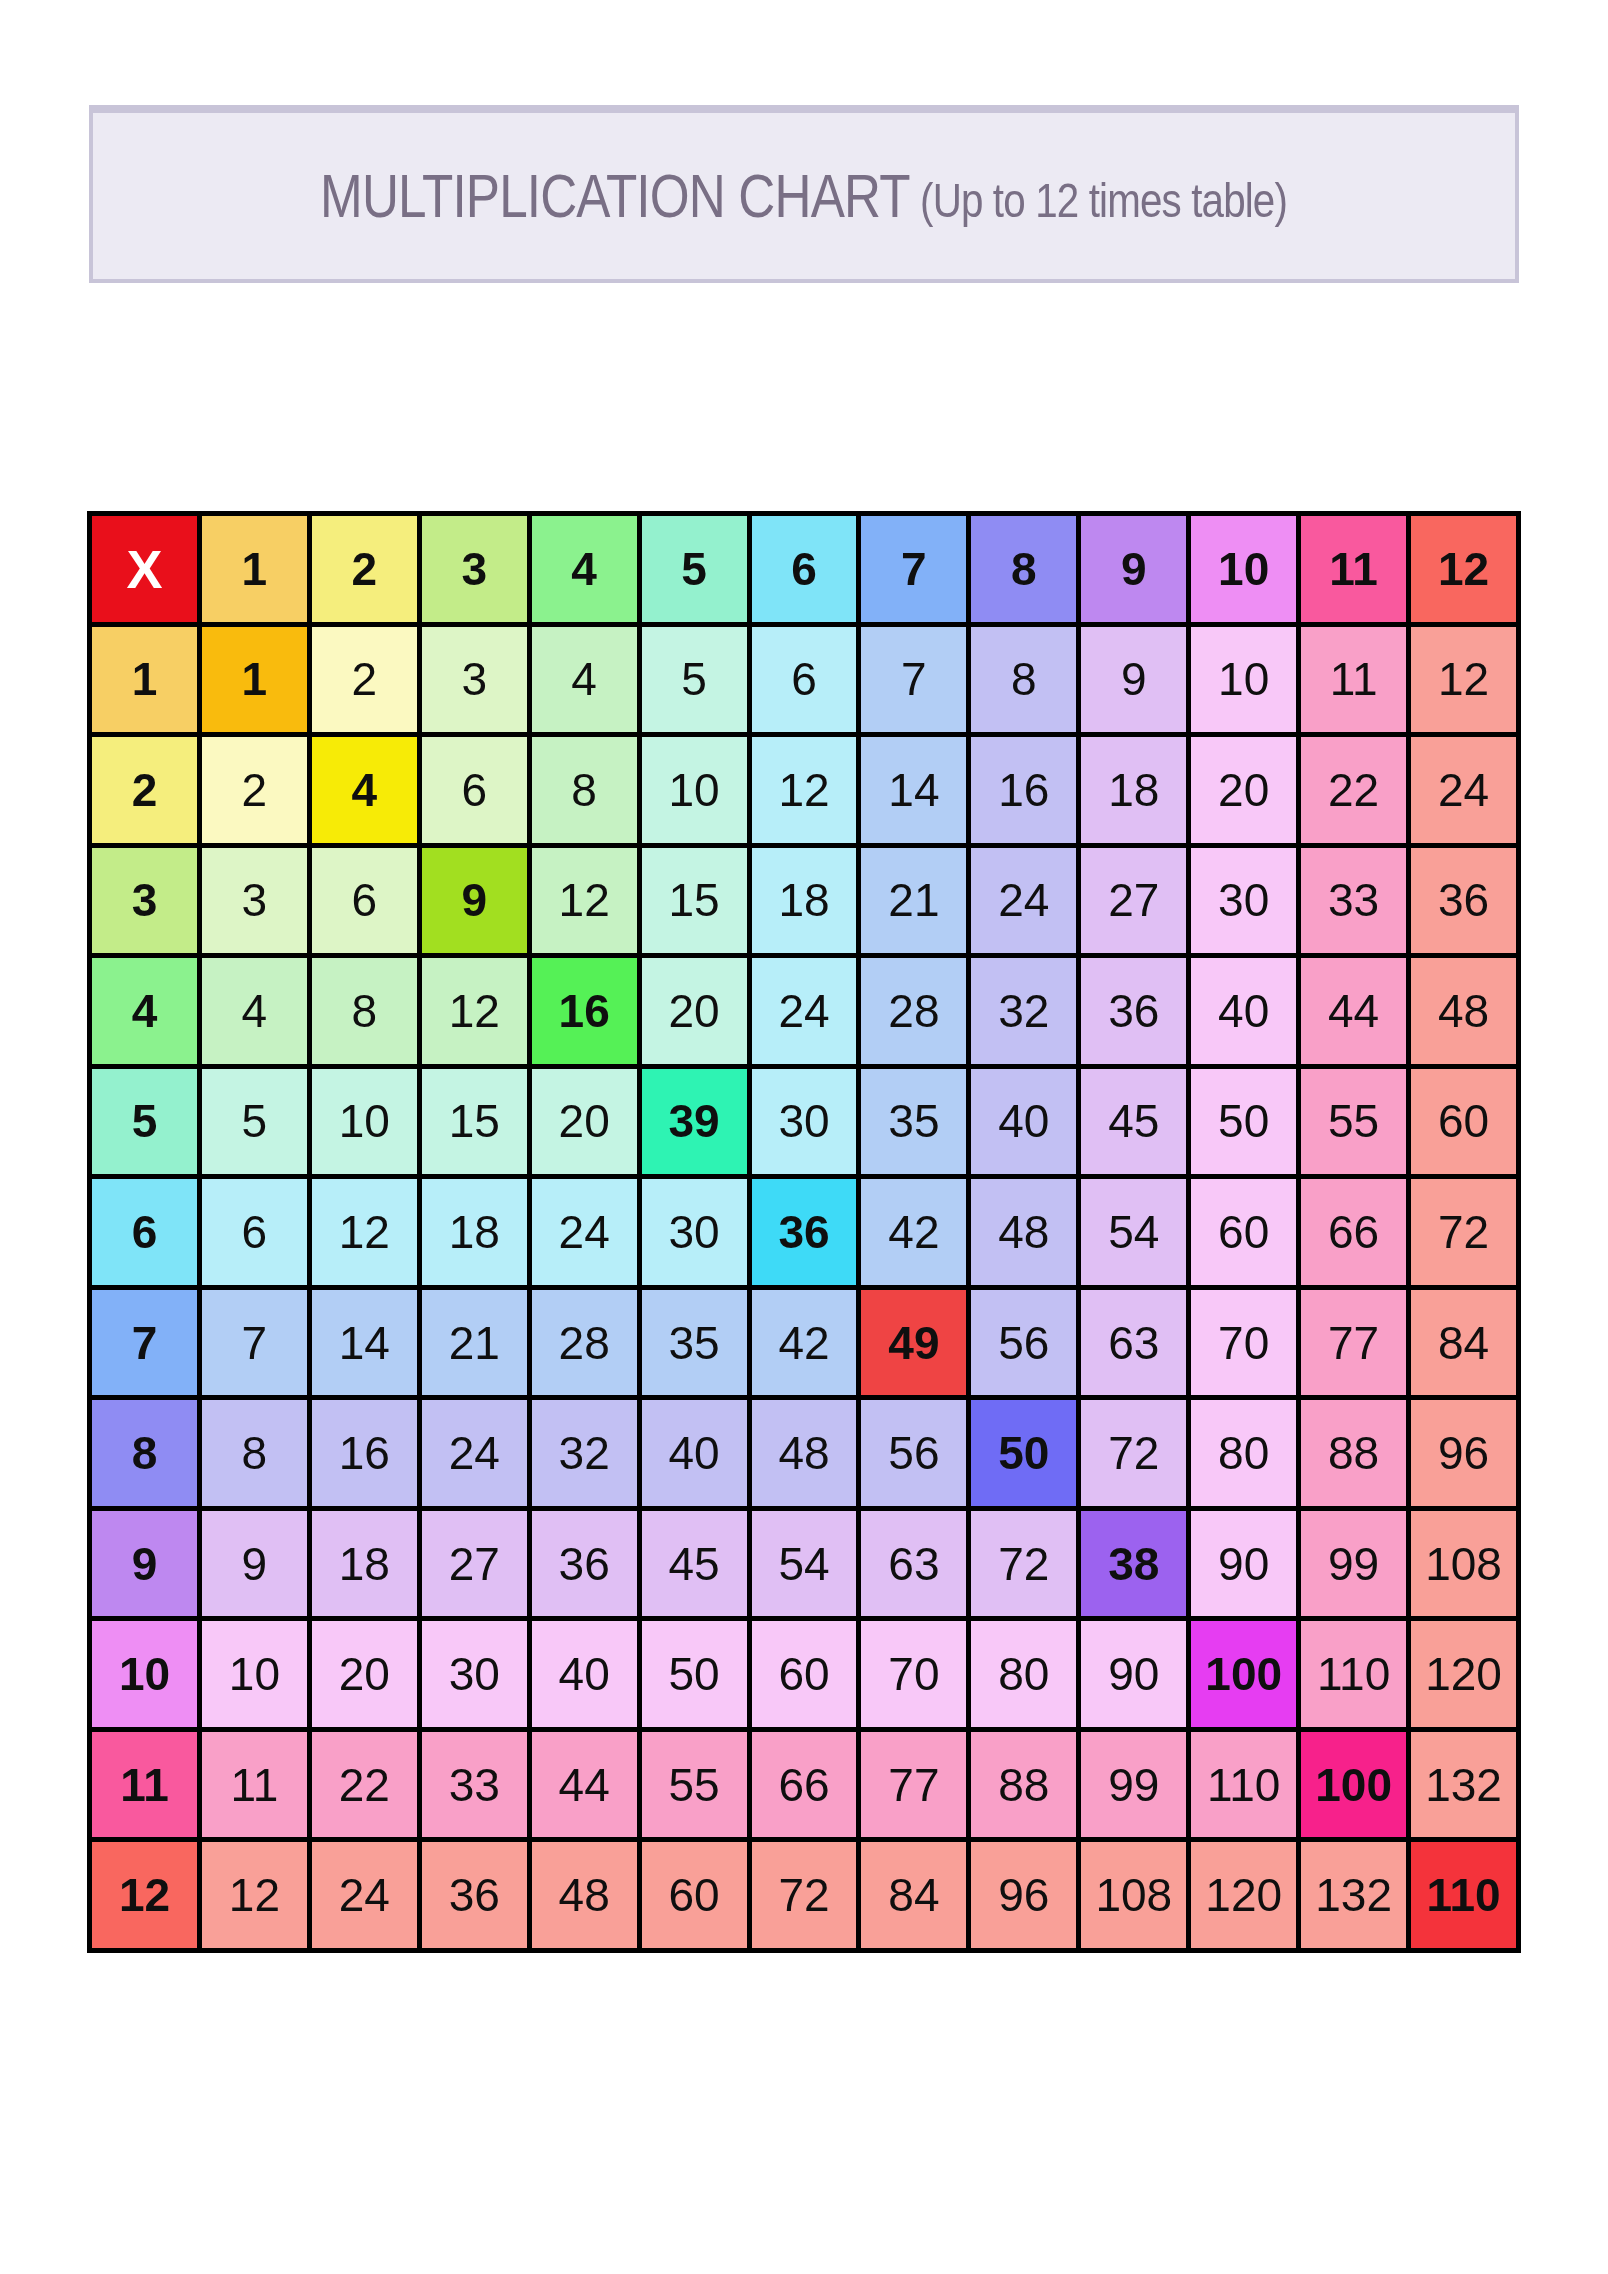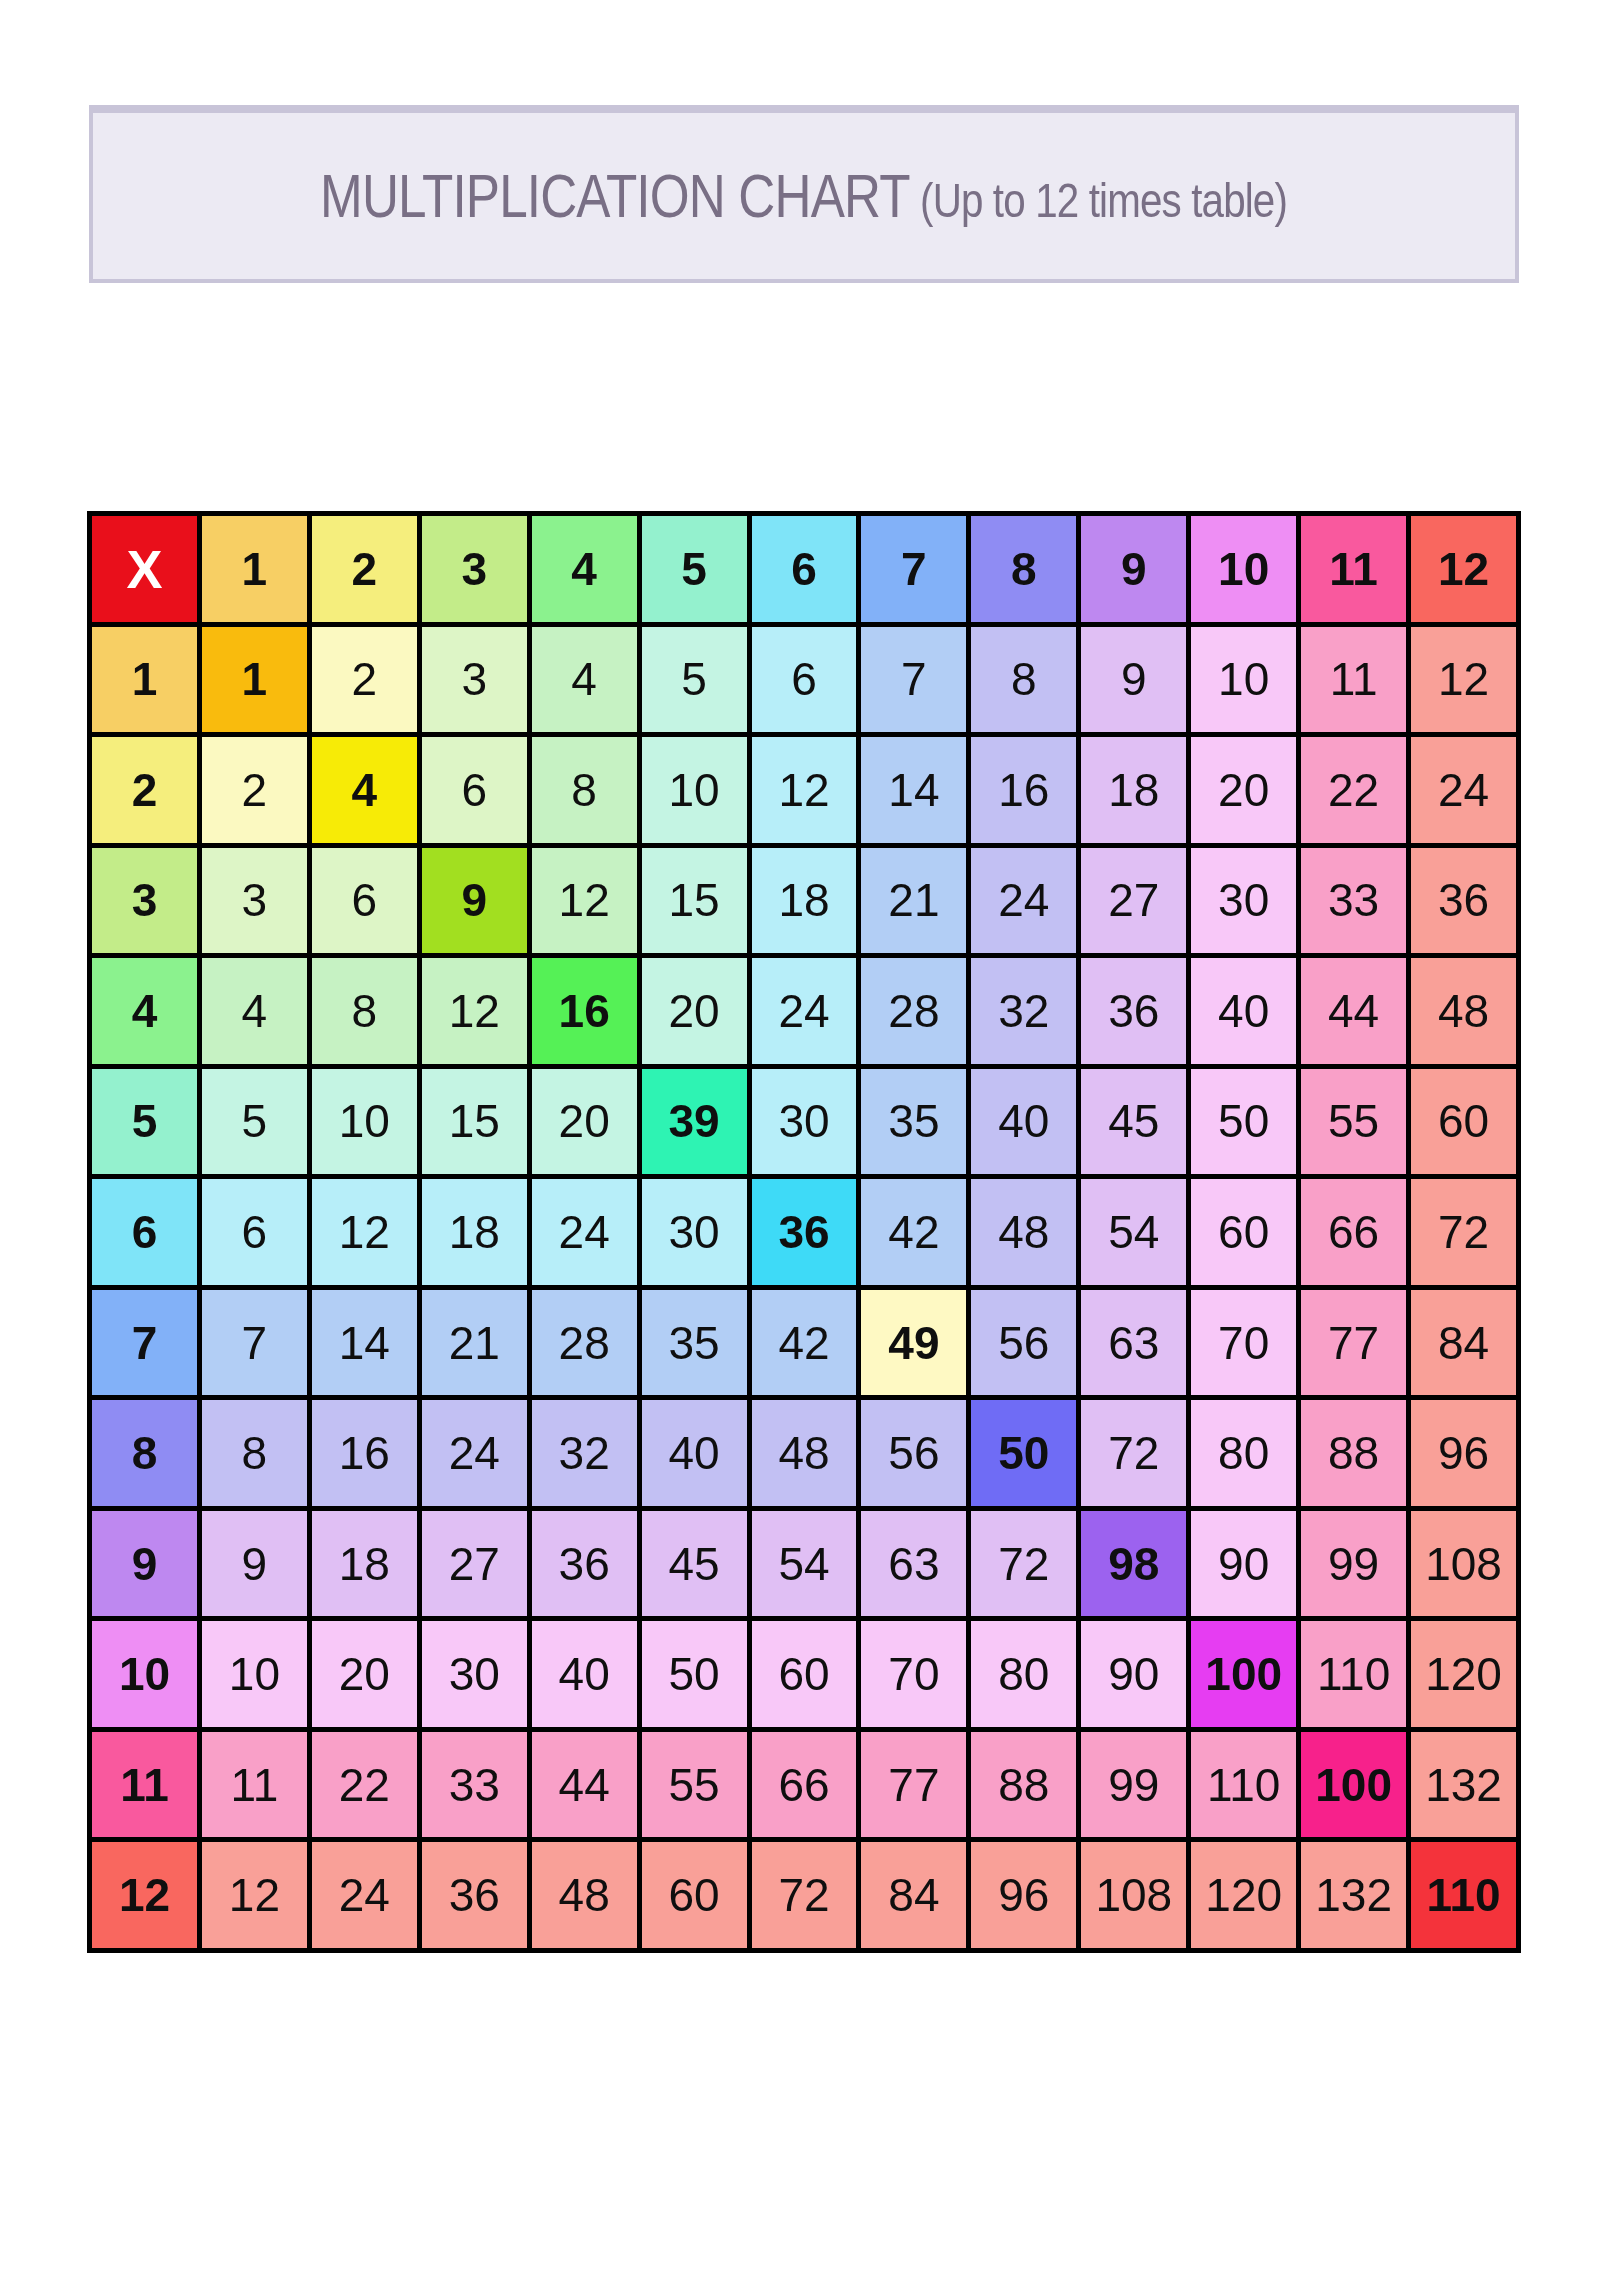--- a/index.html
+++ b/index.html
@@ -142,21 +142,21 @@
       <div class="cell " style="background: rgb(248, 200, 248);">60</div>
       <div class="cell " style="background: rgb(249, 160, 200);">66</div>
       <div class="cell " style="background: rgb(249, 160, 152);">72</div>
       <div class="cell hdr" style="background: rgb(130, 177, 248);">7</div>
       <div class="cell " style="background: rgb(178, 206, 245);">7</div>
       <div class="cell " style="background: rgb(178, 206, 245);">14</div>
       <div class="cell " style="background: rgb(178, 206, 245);">21</div>
       <div class="cell " style="background: rgb(178, 206, 245);">28</div>
       <div class="cell " style="background: rgb(178, 206, 245);">35</div>
       <div class="cell " style="background: rgb(178, 206, 245);">42</div>
-      <div class="cell diag" style="background: #fef9c3;">49</div>
+      <div class="cell diag" style="background: #ef4444;">49</div>
       <div class="cell " style="background: rgb(194, 192, 243);">56</div>
       <div class="cell " style="background: rgb(224, 191, 244);">63</div>
       <div class="cell " style="background: rgb(248, 200, 248);">70</div>
       <div class="cell " style="background: rgb(249, 160, 200);">77</div>
       <div class="cell " style="background: rgb(249, 160, 152);">84</div>
       <div class="cell hdr" style="background: rgb(143, 140, 243);">8</div>
       <div class="cell " style="background: rgb(194, 192, 243);">8</div>
       <div class="cell " style="background: rgb(194, 192, 243);">16</div>
       <div class="cell " style="background: rgb(194, 192, 243);">24</div>
       <div class="cell " style="background: rgb(194, 192, 243);">32</div>
@@ -170,21 +170,21 @@
       <div class="cell " style="background: rgb(249, 160, 152);">96</div>
       <div class="cell hdr" style="background: rgb(190, 136, 240);">9</div>
       <div class="cell " style="background: rgb(224, 191, 244);">9</div>
       <div class="cell " style="background: rgb(224, 191, 244);">18</div>
       <div class="cell " style="background: rgb(224, 191, 244);">27</div>
       <div class="cell " style="background: rgb(224, 191, 244);">36</div>
       <div class="cell " style="background: rgb(224, 191, 244);">45</div>
       <div class="cell " style="background: rgb(224, 191, 244);">54</div>
       <div class="cell " style="background: rgb(224, 191, 244);">63</div>
       <div class="cell " style="background: rgb(224, 191, 244);">72</div>
-      <div class="cell diag" style="background: rgb(156, 98, 239);">98</div>
+      <div class="cell diag" style="background: rgb(156, 98, 239);">38</div>
       <div class="cell " style="background: rgb(248, 200, 248);">90</div>
       <div class="cell " style="background: rgb(249, 160, 200);">99</div>
       <div class="cell " style="background: rgb(249, 160, 152);">108</div>
       <div class="cell hdr" style="background: rgb(238, 142, 244);">10</div>
       <div class="cell " style="background: rgb(248, 200, 248);">10</div>
       <div class="cell " style="background: rgb(248, 200, 248);">20</div>
       <div class="cell " style="background: rgb(248, 200, 248);">30</div>
       <div class="cell " style="background: rgb(248, 200, 248);">40</div>
       <div class="cell " style="background: rgb(248, 200, 248);">50</div>
       <div class="cell " style="background: rgb(248, 200, 248);">60</div>

